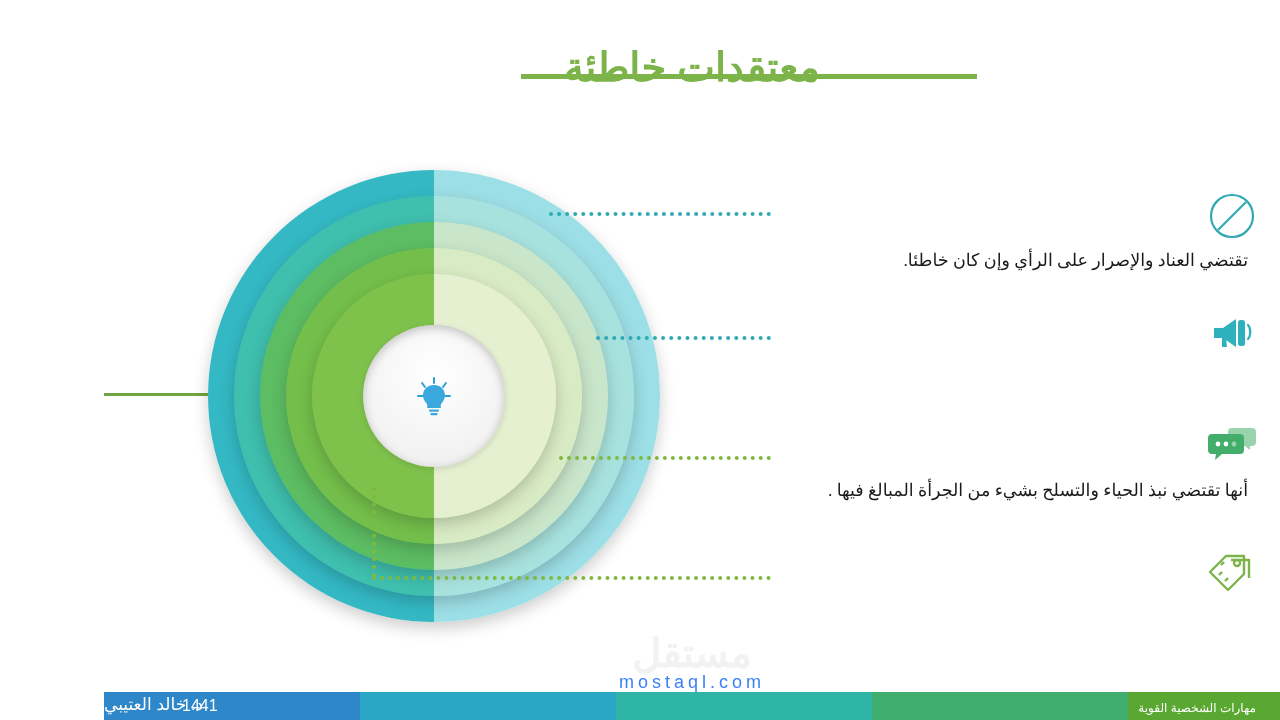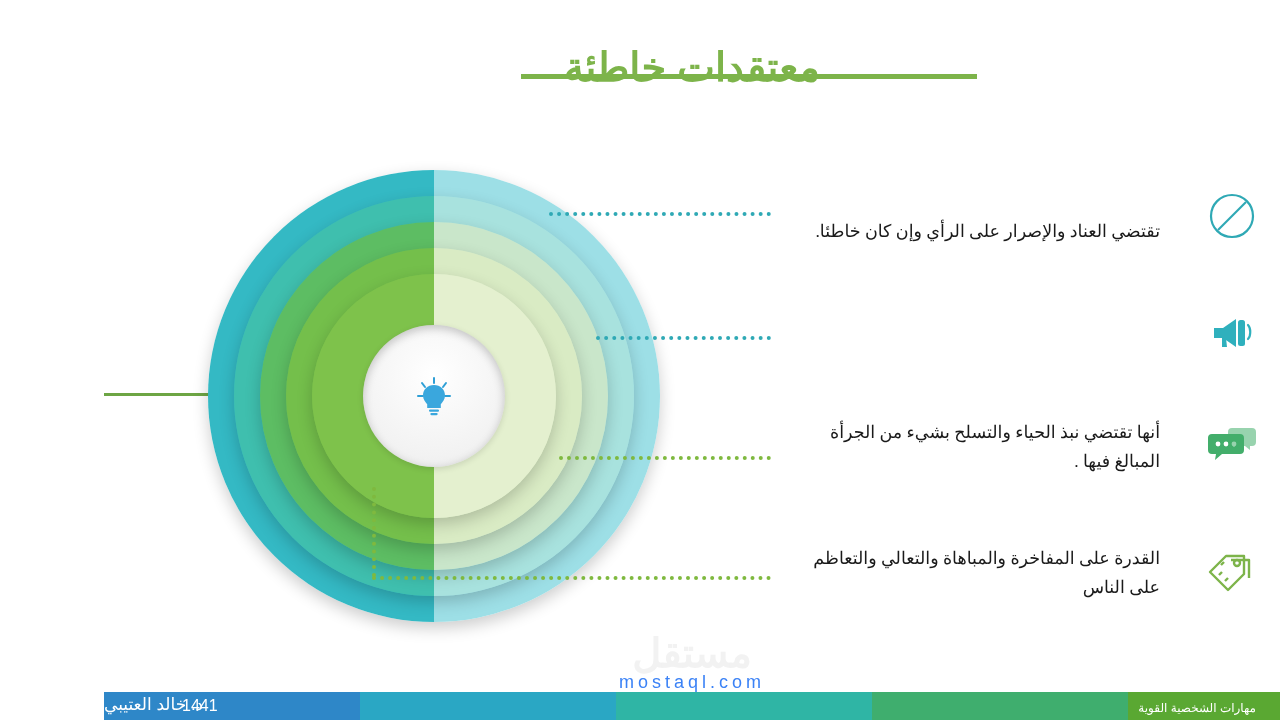--- a/index.html
+++ b/index.html
@@ -100,24 +100,23 @@
   .dotline.vert {
     width: 0;
     border-top: none;
     border-left: 4px dotted #7fb93f;
   }
 
   
   .bullet {
     position: absolute;
     display: flex;
-    flex-direction: row;
-    align-items: flex-end;
+    flex-direction: column;
+    align-items: flex-start;
     width: 470px;
-    gap: 28px;
   }
   .bullet .icon {
     width: 60px; height: 60px;
     flex: 0 0 60px;
     display: flex; align-items: center; justify-content: center;
   }
   .bullet .txt {
     flex: 1;
     padding-right: 14px;
     text-align: right;
@@ -282,21 +281,20 @@
         <g fill="none" stroke="#7db44a" stroke-width="2.4" stroke-linejoin="round">
           <path d="M5 27 L21 11 H39 V29 L23 45 Z"></path>
           <path d="M16 20 L19 17"></path>
           <path d="M14 30 L17 27"></path>
           <path d="M20 36 L23 33"></path>
           <path d="M26 15 L44 15 L44 33"></path>
         </g>
         <circle cx="32" cy="18" r="3" fill="none" stroke="#7db44a" stroke-width="2.4"></circle>
       </svg>
     </div>
-    <div class="txt">القدرة على المفاخرة والمباهاة والتعالي والتعاظم على الناس</div>
   </div>
 
   <div class="watermark">
     <div class="wm-main">مستقل</div>
     <div class="wm-sub">mostaql.com</div>
   </div>
 
   <div class="footer">
     <div class="seg seg1"></div>
     <div class="seg seg2"></div>

